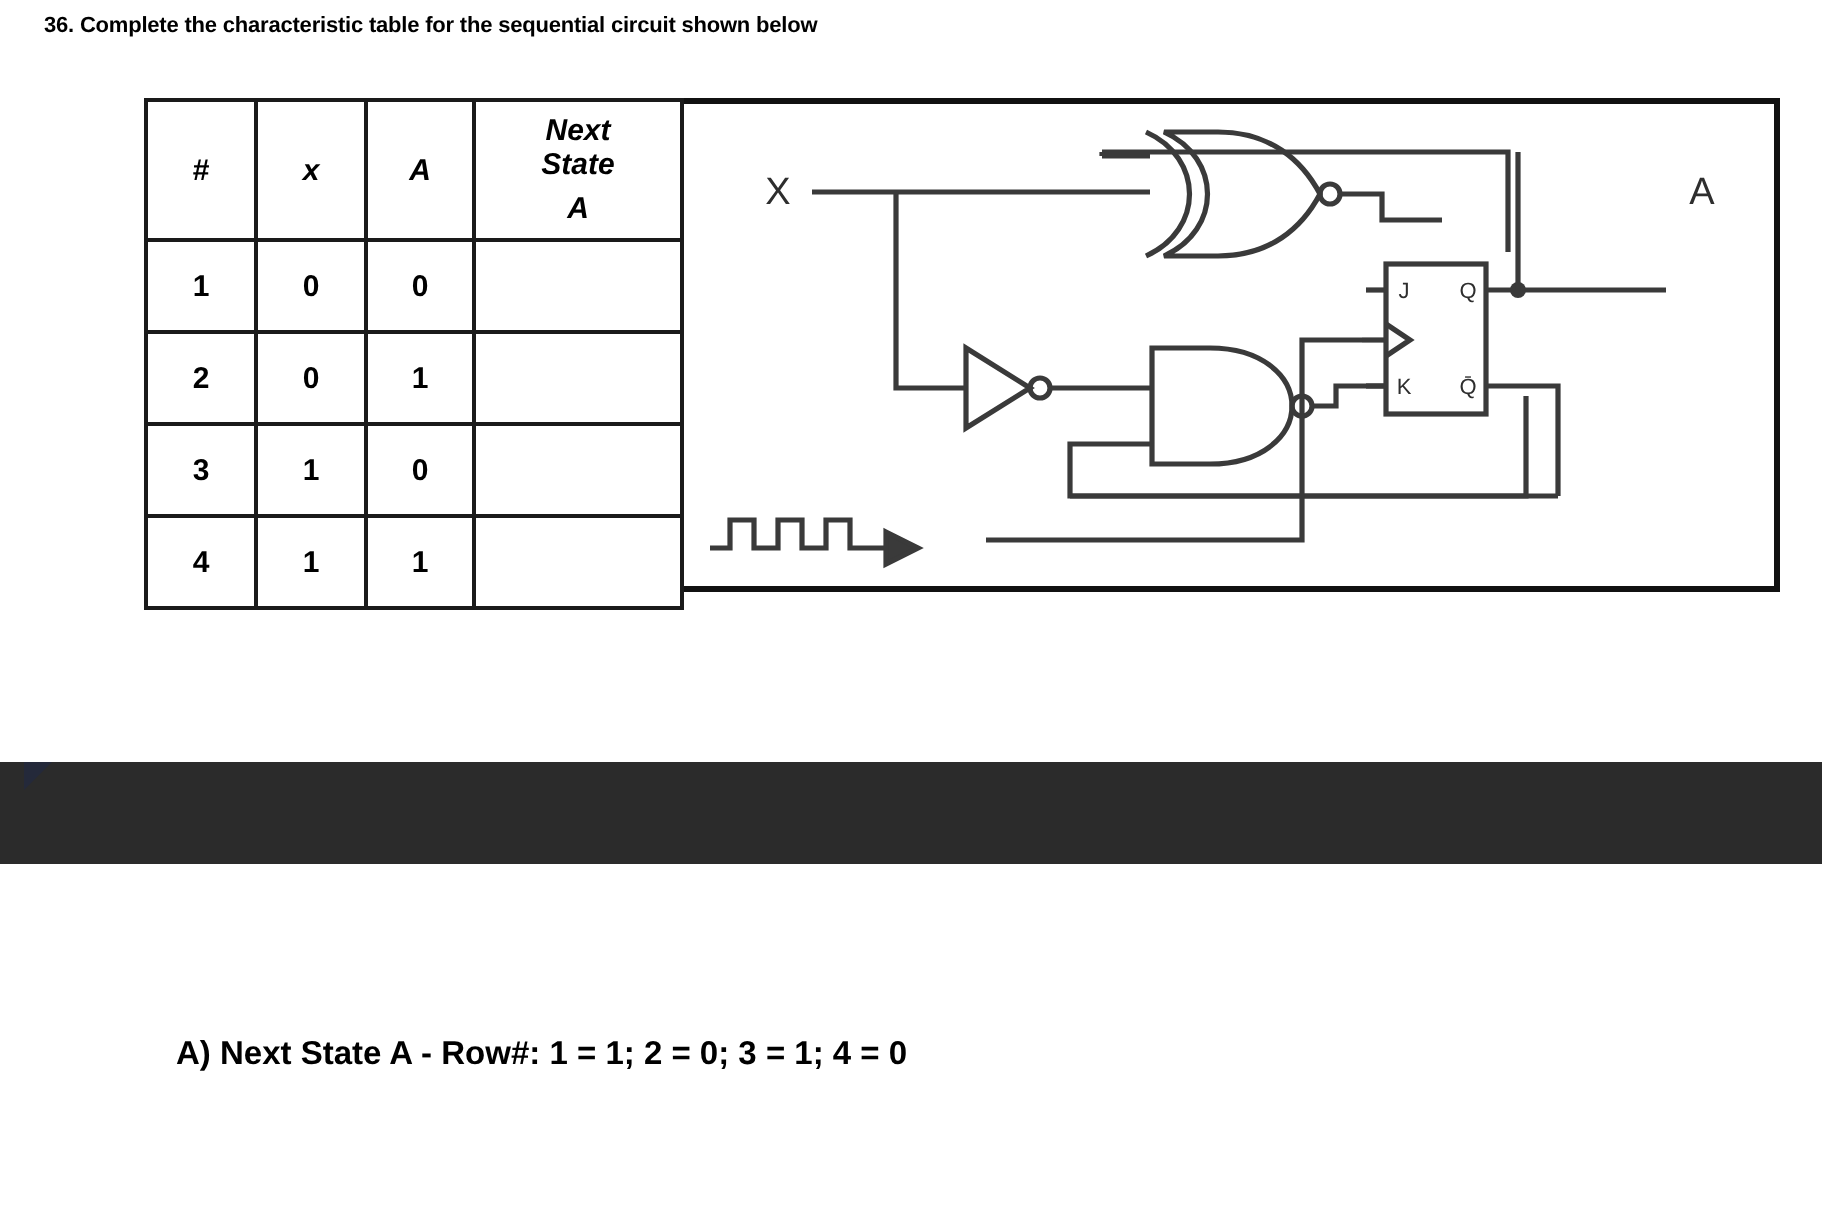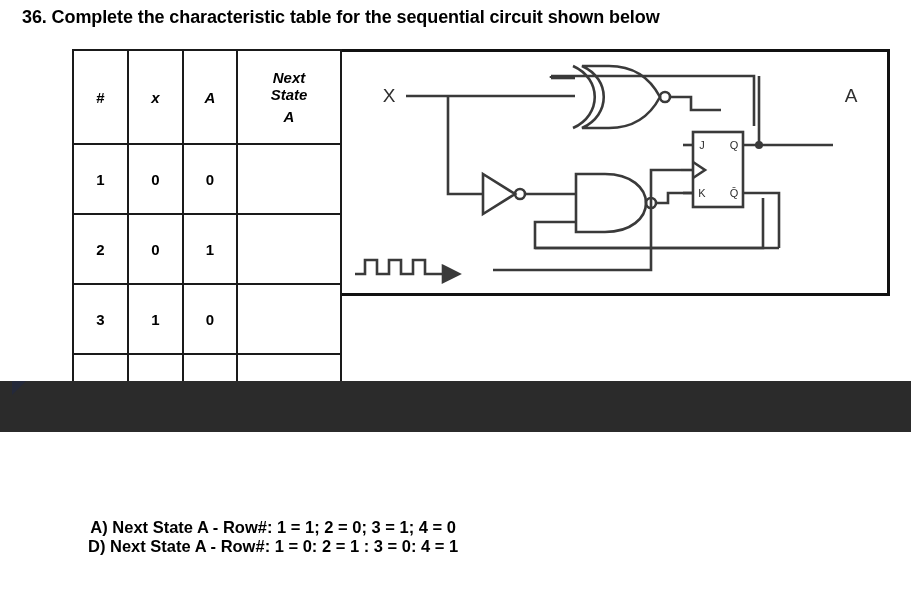--- a/index.html
+++ b/index.html
@@ -14,21 +14,21 @@
     overflow: hidden;
     font-family: "Liberation Sans", sans-serif;
     color: #000000;
   }
 
   
   #question-title {
     position: absolute;
     left: 22px;
     top: 7px;
-    font-size: 18px;
+    font-size: 11px;
     font-weight: bold;
     letter-spacing: -0.1px;
     white-space: nowrap;
   }
 
   
   #figure-box {
     position: absolute;
     left: 72px;
     top: 49px;
@@ -50,21 +50,21 @@
     box-sizing: border-box;
     table-layout: fixed;
     background: #ffffff;
   }
   #char-table td, #char-table th {
     border: 2px solid #1a1a1a;
     text-align: center;
     vertical-align: middle;
     font-size: 15px;
     font-weight: bold;
-    padding: 12px;
+    padding: 0;
     background: #ffffff;
   }
   #char-table col.c-num { width: 55px; }
   #char-table col.c-x   { width: 55px; }
   #char-table col.c-a   { width: 54px; }
   #char-table col.c-ns  { width: 104px; }
 
   #char-table thead th { height: 68px; }
   #char-table tbody td { height: 44px; }
 
@@ -243,14 +243,13 @@
     <text x="391" y="145" font-family="&quot;Liberation Sans&quot;, sans-serif" font-size="11" fill="#2e2e2e" stroke="none" text-anchor="middle">Q̄</text>
   </g>
 </svg>
 
 <div id="dark-band">
   <div class="band-notch"></div>
 </div>
 
 <div id="answers">
   <span class="answer-line">A) Next State A - Row#: 1 =  1; 2 = 0; 3 = 1;  4 = 0</span>
-  <span class="answer-line">D) Next State A - Row#: 1 =  0: 2 = 1 : 3 = 0: 4 = 1</span>
 </div>
 
 </body></html>

